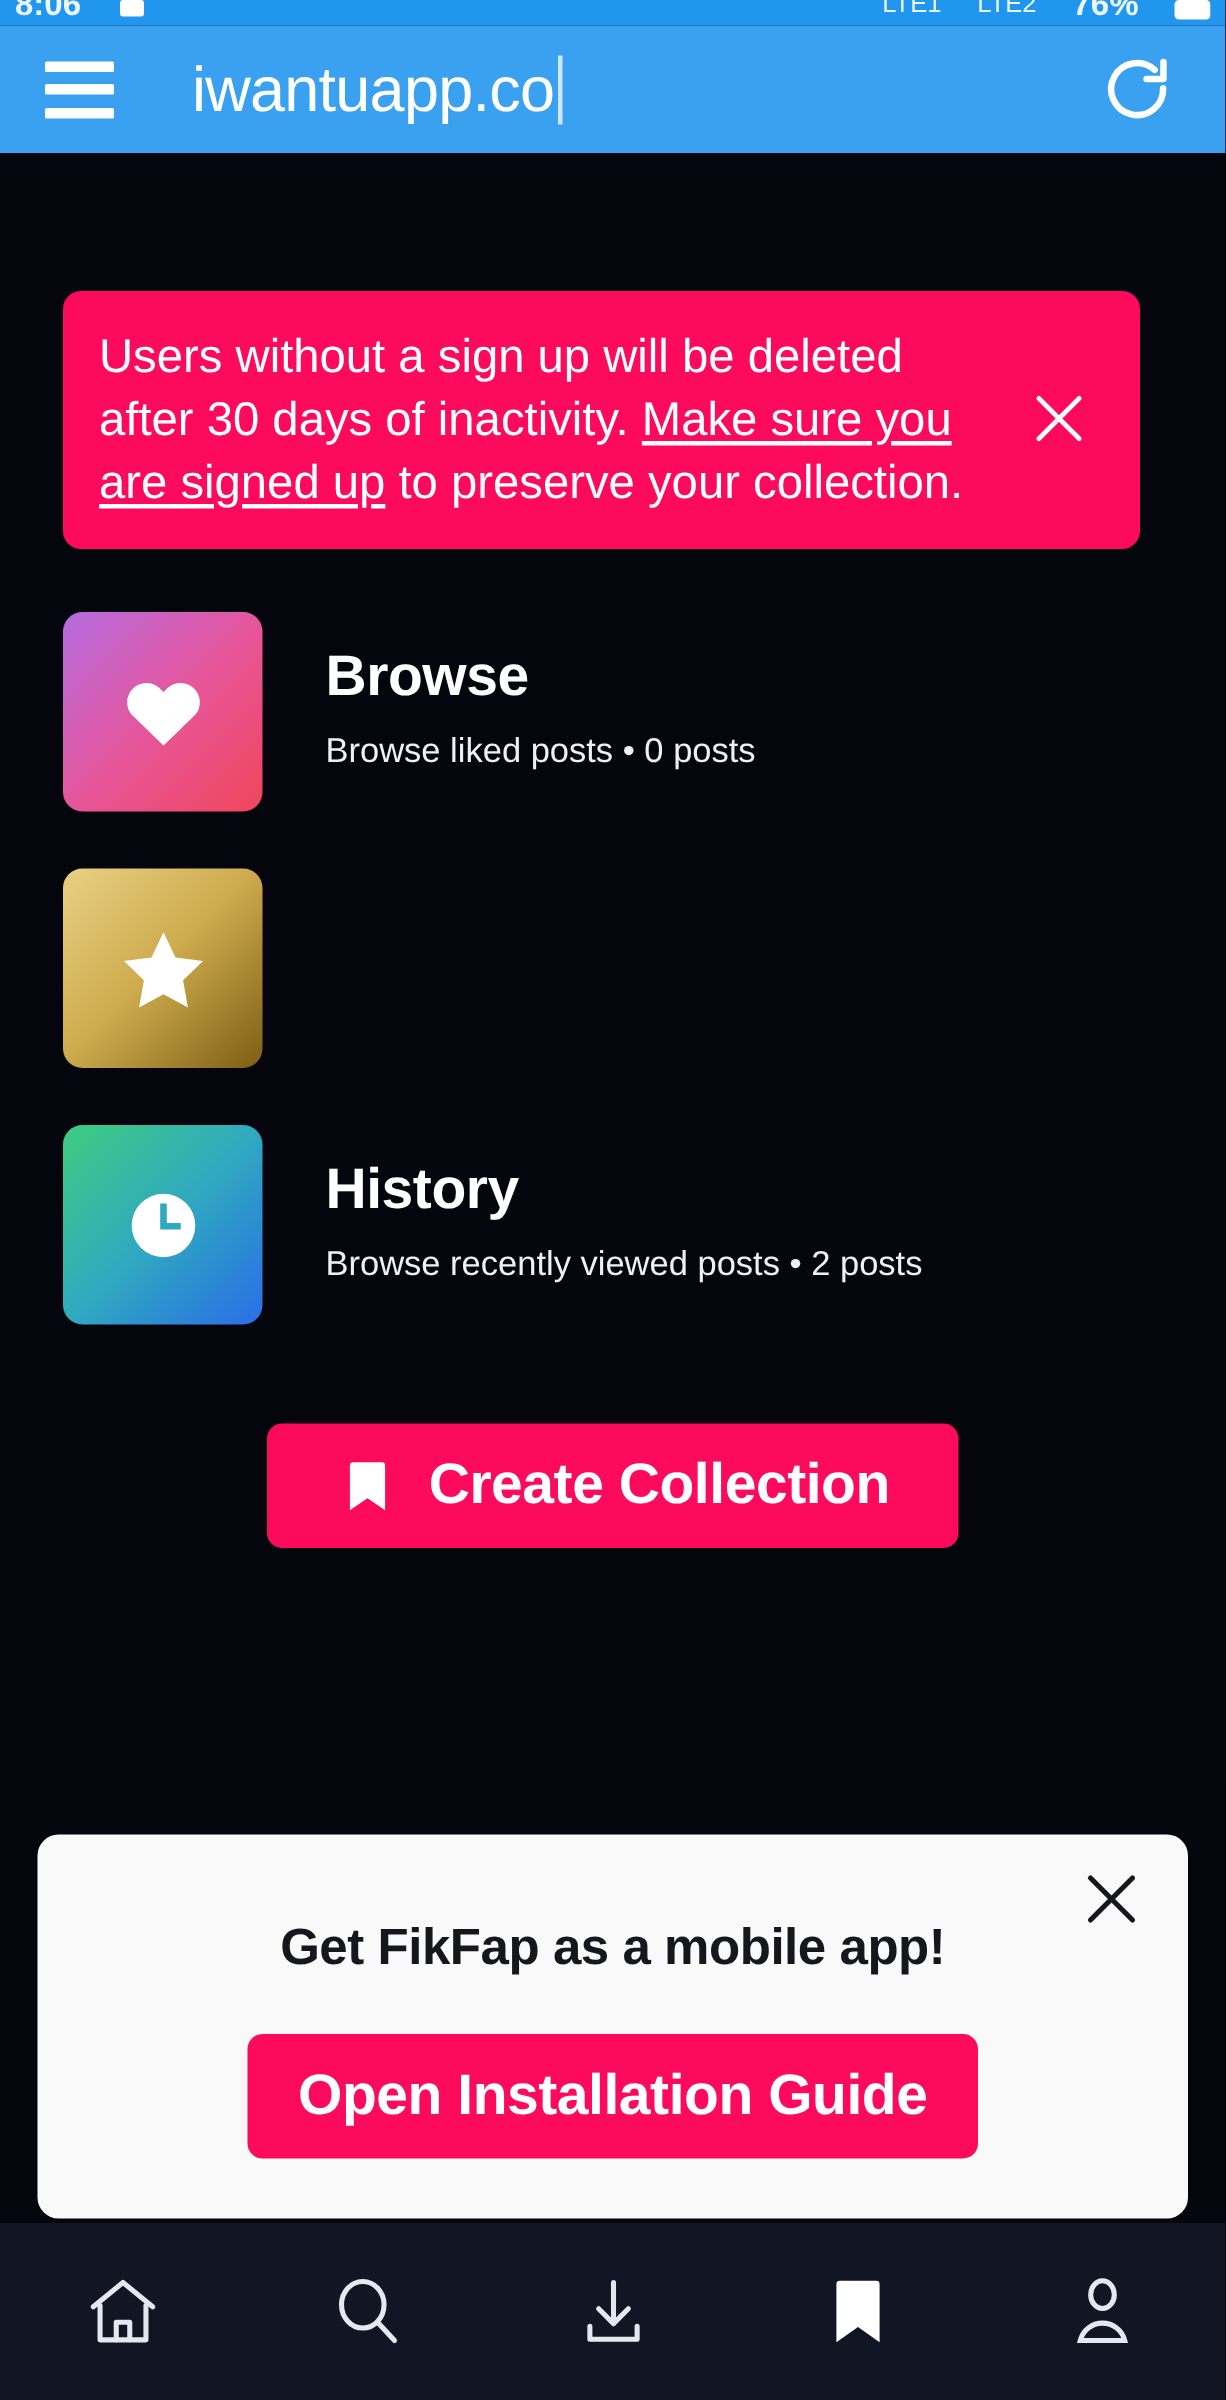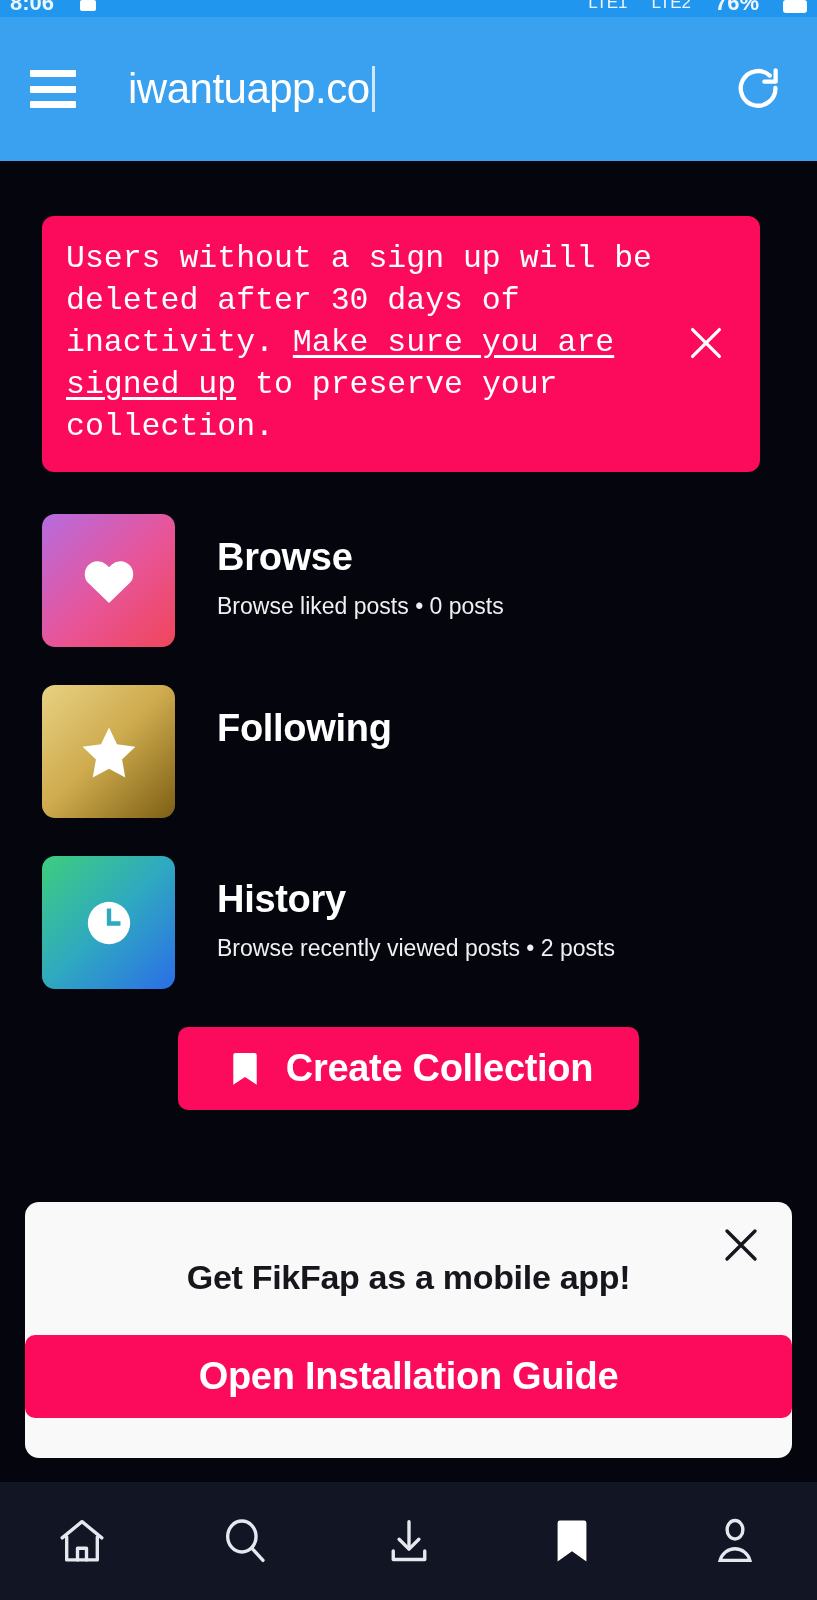--- a/index.html
+++ b/index.html
@@ -60,21 +60,21 @@
     width: 24px; height: 13px;
     border: 2px solid #fff;
     border-radius: 3px;
     background: #fff;
     position: relative;
     top: -4px;
   }
 
   
   .browser-bar {
-    height: 144px;
+    height: 85px;
     background: #3aa0f0;
     display: flex;
     align-items: center;
     padding: 0 30px;
     flex: none;
   }
   .hamburger {
     width: 46px;
     height: 38px;
     display: flex;
@@ -131,28 +131,27 @@
   .page-title {
     color: #ffffff;
     font-size: 62px;
     font-weight: bold;
     letter-spacing: -1px;
     padding: 46px 0 0 42px;
   }
 
   
   .notice {
-    margin: 55px 57px 0 42px;
+    margin: 92px 57px 0 42px;
     background: #fc0a5b;
     border-radius: 12px;
     padding: 22px 24px 24px 24px;
     display: flex;
     align-items: center;
     gap: 10px;
-    font-family: Liberation Mono, monospace;
   }
   .notice-text {
     color: #ffffff;
     font-size: 31.5px;
     line-height: 42px;
     flex: 1;
   }
   .notice-link {
     color: #ffffff;
     text-decoration: underline;
@@ -211,39 +210,41 @@
   }
   .create-btn {
     background: #fc0a5b;
     border: none;
     border-radius: 10px;
     padding: 20px 46px;
     display: flex;
     align-items: center;
     gap: 20px;
     cursor: pointer;
+    margin-top: 28px;
   }
   .create-label {
     color: #ffffff;
     font-size: 38px;
     font-weight: bold;
     letter-spacing: -0.3px;
   }
 
   
   .install-card {
     position: absolute;
     left: 25px;
     right: 25px;
-    bottom: 24px;
+    bottom: 3px;
     background: #f9f9fa;
     border-radius: 14px;
     padding: 34px 0 40px 0;
     display: flex;
     flex-direction: column;
+    align-items: center;
   }
   .install-close {
     position: absolute;
     top: 14px;
     right: 22px;
     width: 58px; height: 58px;
     display: flex; align-items: center; justify-content: center;
     cursor: pointer;
   }
   .install-title {
@@ -355,21 +356,20 @@
         </div>
       </div>
 
       <div class="collection-row">
         <div class="collection-tile tile-following">
           <svg viewBox="0 0 24 24" width="64" height="64" fill="#ffffff">
             <path d="M12 2.8 15 9.1l6.9.9-5 4.8 1.2 6.8-6.1-3.3-6.1 3.3 1.2-6.8-5-4.8 6.9-.9z"></path>
           </svg>
         </div>
         <div class="collection-body">
-          <div class="collection-name">Following</div>
         </div>
       </div>
 
       <div class="collection-row">
         <div class="collection-tile tile-history">
           <svg viewBox="0 0 24 24" width="62" height="62">
             <circle cx="12" cy="12" r="8.2" fill="#ffffff"></circle>
             <path d="M12 7.2v5h3.6" fill="none" stroke="#2fa9c0" stroke-width="1.7" stroke-linecap="square"></path>
           </svg>
         </div>

